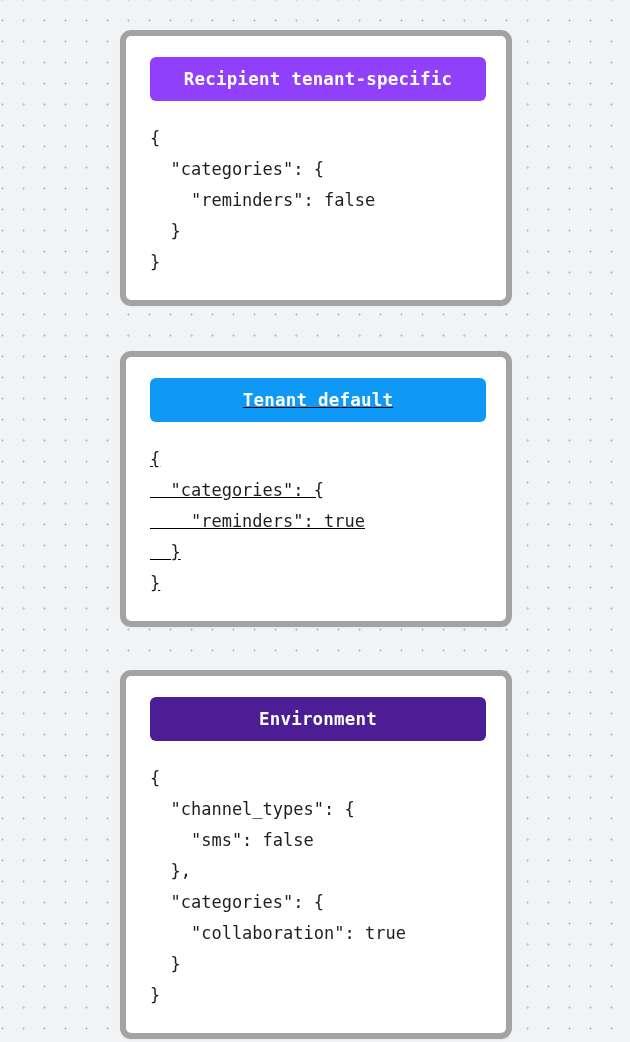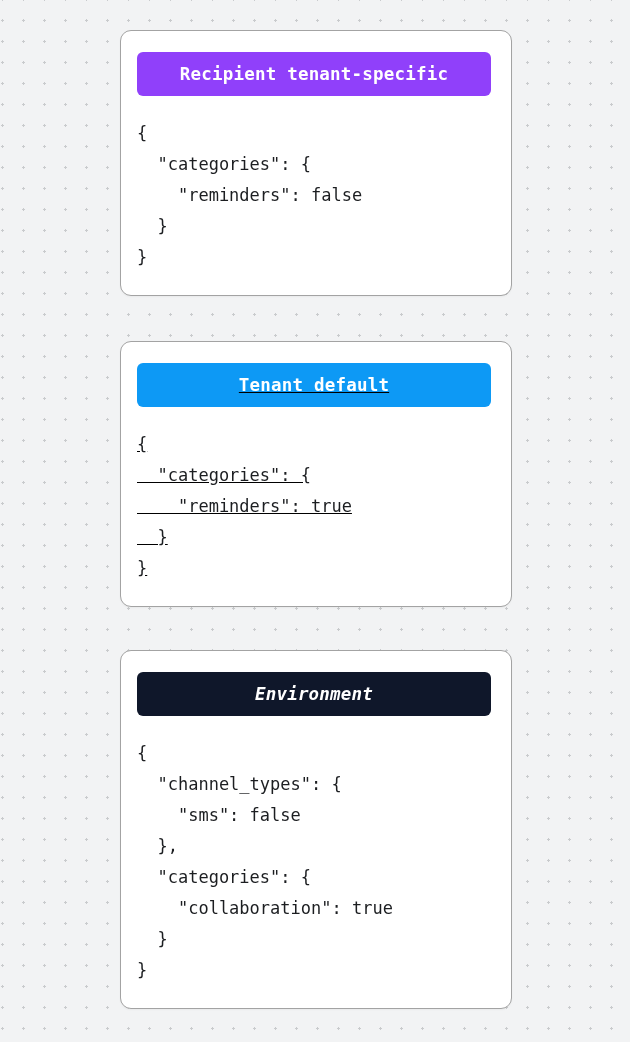--- a/index.html
+++ b/index.html
@@ -24,23 +24,23 @@
     position: absolute;
     left: 120px;
     top: 0;
     width: 392px;
   }
 
   .card {
     box-sizing: border-box;
     width: 392px;
     background: #ffffff;
-    border: 1px solid #a3a3a3;
+    border: 6px solid #a3a3a3;
     border-radius: 11px;
-    padding: 21px 20px 22px 16px;
+    padding: 21px 20px 22px 24px;
     box-shadow: 0 1px 2px rgba(16, 18, 20, 0.04);
   }
 
   .card-1 { margin-top: 30px; }
   .card-2 { margin-top: 45px; text-decoration: underline; }
   .card-3 { margin-top: 43px; }
 
   .card-header {
     height: 44px;
     border-radius: 6px;
@@ -85,21 +85,21 @@
   <div class="card card-2">
     <div class="card-header" style="background-color: rgb(13, 153, 245);">Tenant default</div>
     <pre class="card-code">{
   "categories": {
     "reminders": true
   }
 }</pre>
   </div>
 
   <div class="card card-3">
-    <div class="card-header" style="background-color: #0f172a; font-style: italic;">Environment</div>
+    <div class="card-header" style="background-color: #4c1d95;">Environment</div>
     <pre class="card-code">{
   "channel_types": {
     "sms": false
   },
   "categories": {
     "collaboration": true
   }
 }</pre>
   </div>
 

